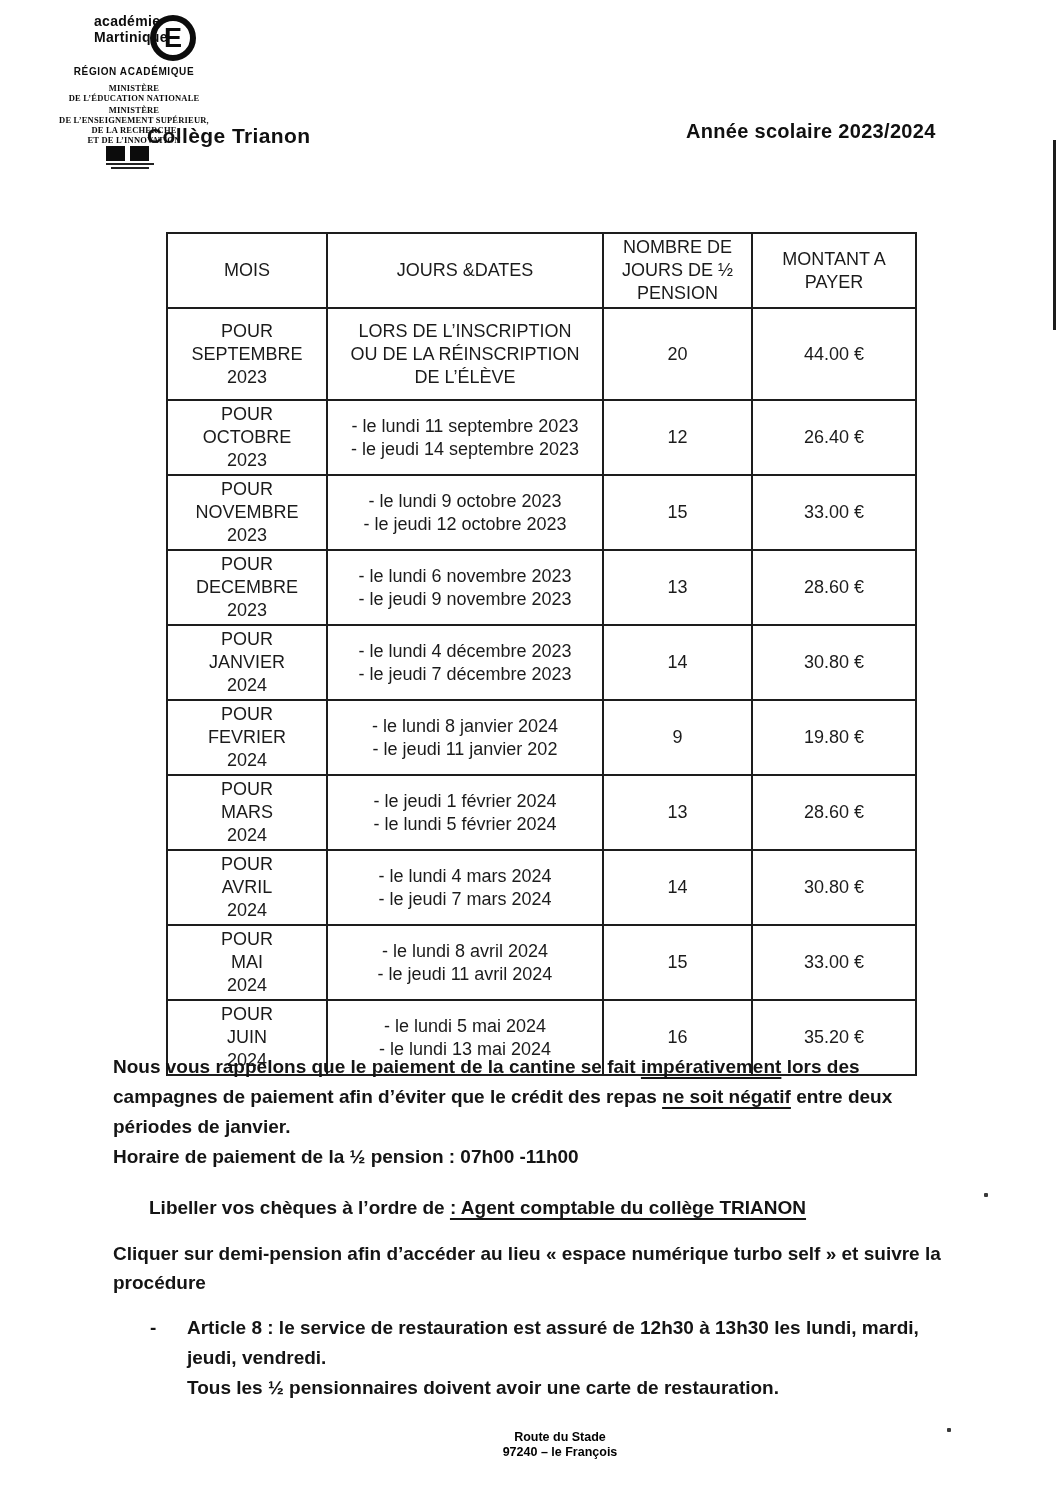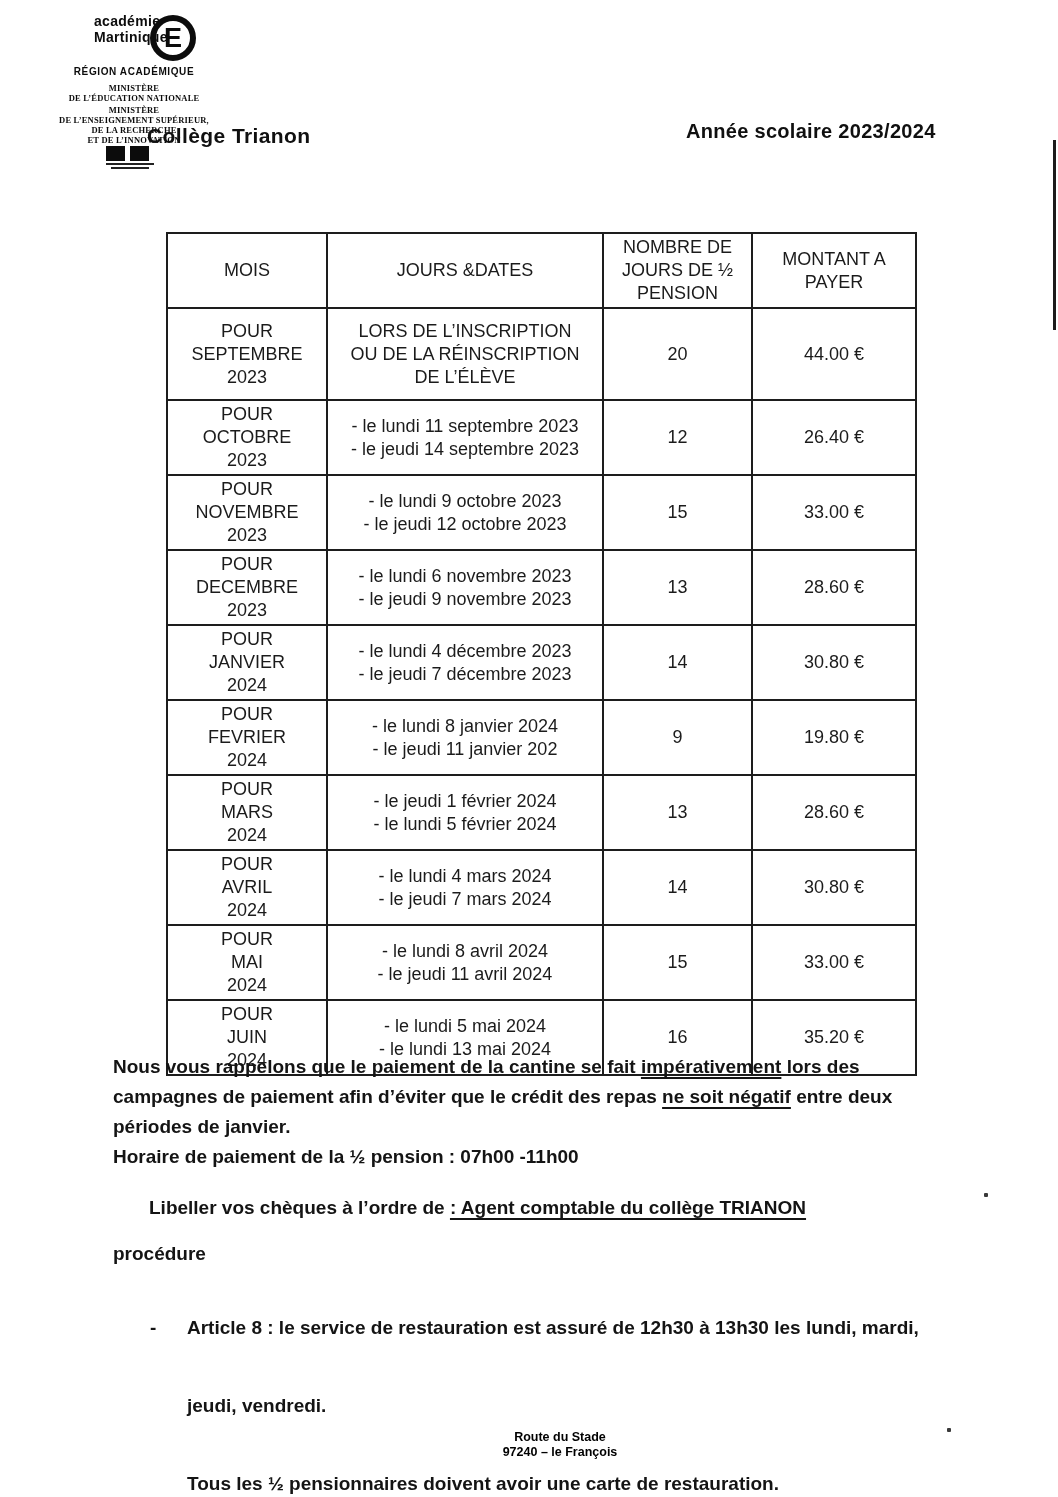--- a/index.html
+++ b/index.html
@@ -76,21 +76,21 @@
   
   .note { font-size:19px; font-weight:bold; color:#141414; }
   .p-reminder { left:113px; top:1052px; width:900px; line-height:30px; }
   .u { text-decoration:underline; text-decoration-thickness:2px; text-underline-offset:4px; }
   .p-horaire { left:113px; top:1146px; width:900px; }
   .p-cheques { left:113px; top:1197px; width:900px;margin-left:36px; }
   .p-online  { left:113px; top:1239px; width:900px; line-height:29px; }
   .p-article { left:150px; top:1313px; width:830px; line-height:30px; }
   .article-row { display:flex; }
   .article-dash { width:37px; }
-  .article-indent { margin-left:37px;margin-top:48px; }
+  .article-indent { margin-left:37px; }
 
   
   .footer {
     left:130px; top:1430px; width:860px; text-align:center;
     font-size:12.5px; font-weight:bold; line-height:15px; color:#000000;
   }
 
   
   .edge-line { left:1053px; top:140px; width:3px; height:190px; background:#1c1c1c; }
   .speck { width:4px; height:4px; background:#3a3a3a; border-radius:1px; }
@@ -244,20 +244,21 @@
     <div>périodes de janvier.</div>
   </div>
 
   <div class="abs note p-horaire">Horaire de paiement de la ½ pension : 07h00 -11h00</div>
 
   <div class="abs note p-cheques">
     <span>Libeller vos chèques à l’ordre de </span><span class="u">: Agent comptable du collège TRIANON</span>
   </div>
 
   <div class="abs note p-online">
+    <div>Cliquer sur demi-pension afin d’accéder au lieu « espace numérique turbo self » et suivre la</div>
     <div>procédure</div>
   </div>
 
   <div class="abs note p-article">
     <div class="article-row">
       <span class="article-dash">-</span>
       <span>Article 8 : le service de restauration est assuré de 12h30 à 13h30 les lundi, mardi,</span>
     </div>
     <div class="article-indent">jeudi, vendredi.</div>
     <div class="article-indent">Tous les ½ pensionnaires doivent avoir une carte de restauration.</div>

